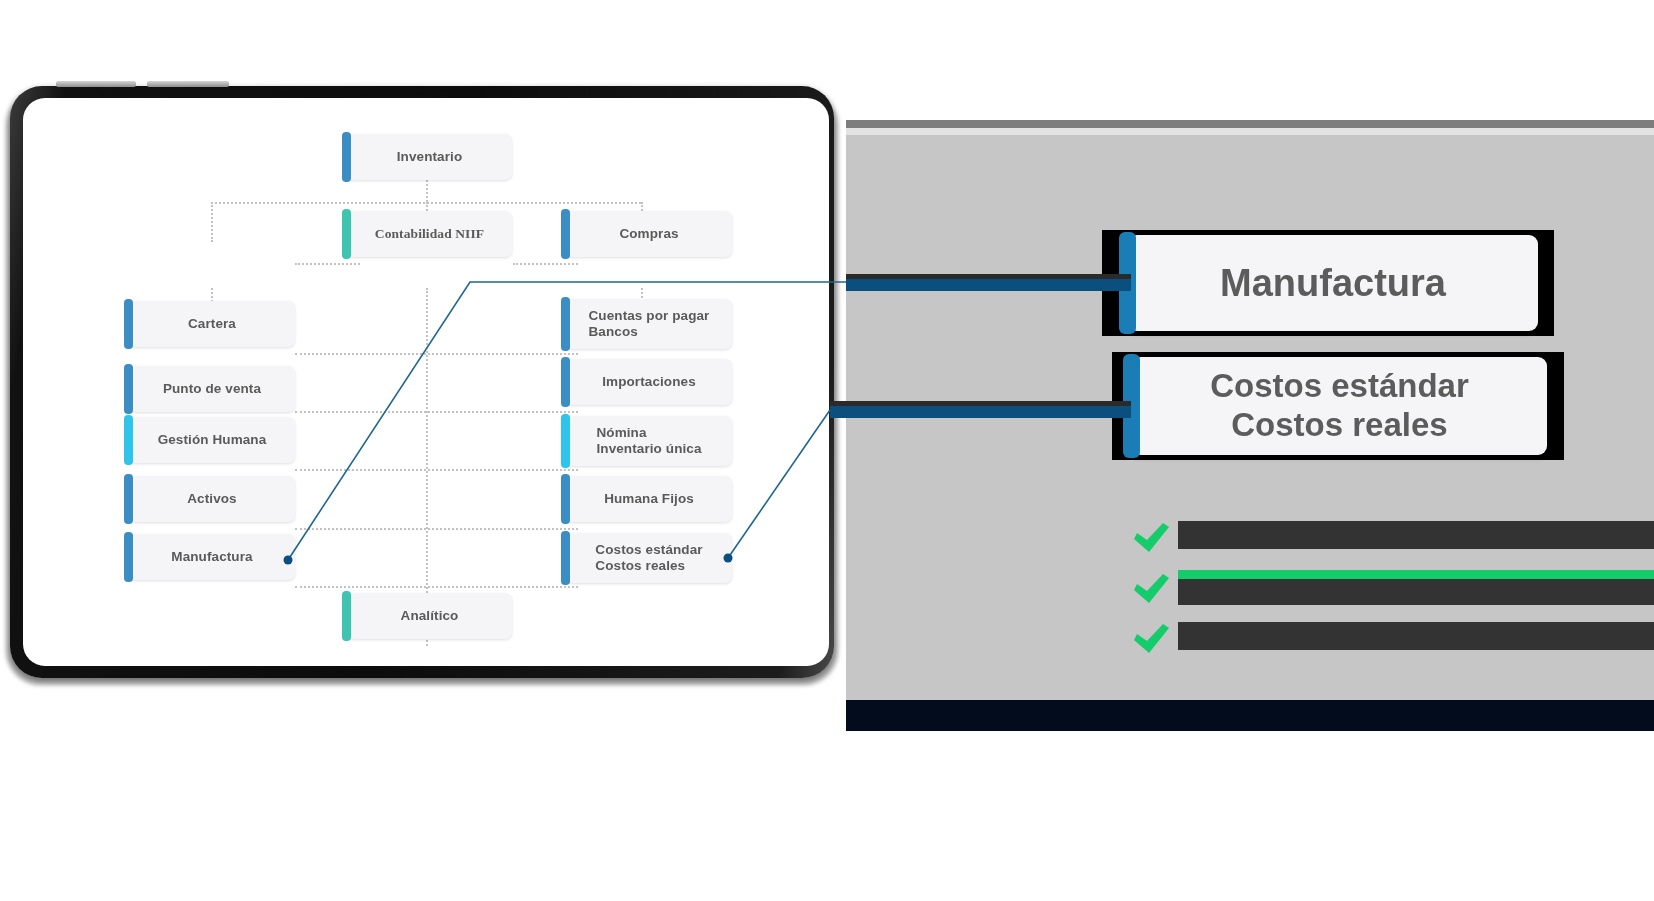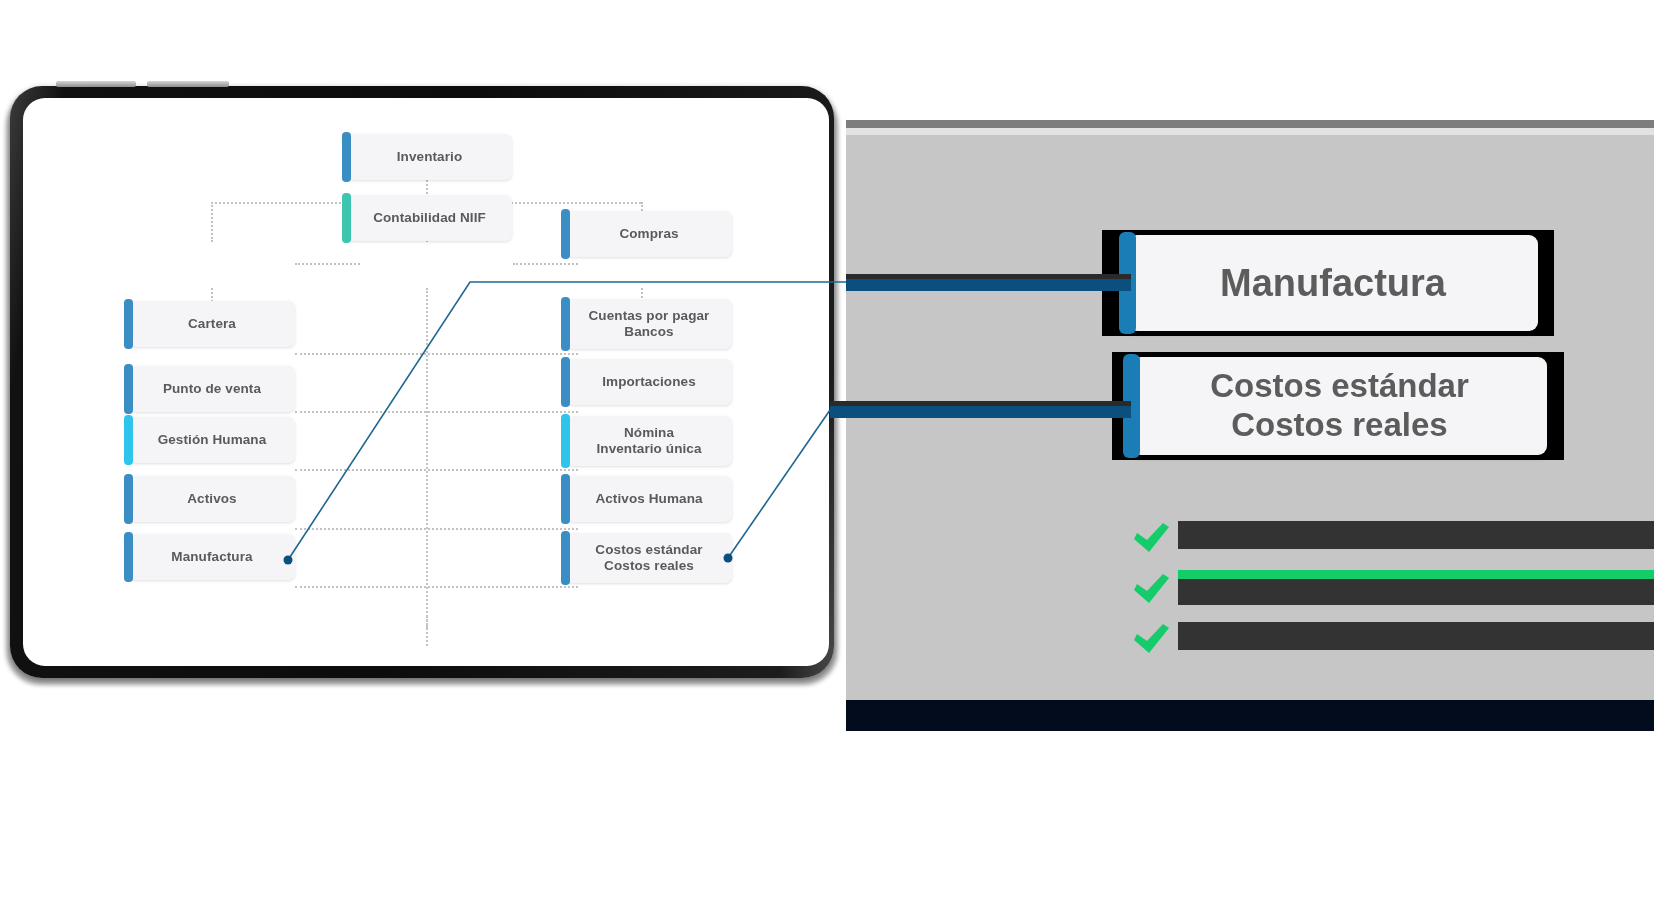--- a/index.html
+++ b/index.html
@@ -49,21 +49,21 @@
   }
   #btn-a{left:46px;width:80px;}
   #btn-b{left:137px;width:82px;}
 
   
   .node{
     position:absolute;background:#f5f5f7;border-radius:7px;
     box-shadow:0 1px 3px rgba(0,0,0,.13);
     display:flex;align-items:center;justify-content:center;
     color:#5a5a5a;font-weight:bold;font-size:13.5px;
-    text-align:center;line-height:1.18;letter-spacing:.1px;
+    line-height:1.18;letter-spacing:.1px;
     padding:0 8px;box-sizing:border-box;
     z-index:4;
   }
   .node .bar{
     position:absolute;left:-5px;top:-2px;bottom:-2px;width:9px;border-radius:4px;
   }
   .node .txt{position:relative;z-index:2;white-space:pre-line;}
 
   
   .dot-h{position:absolute;height:0;border-top:2px dotted #c2c2c2;z-index:1;}
@@ -129,21 +129,21 @@
       <div class="dot-h" style="left:272px;top:371px;width:283px;"></div>
       <div class="dot-h" style="left:272px;top:430px;width:283px;"></div>
       <div class="dot-h" style="left:272px;top:488px;width:283px;"></div>
       <div class="dot-v" style="left:403px;top:518px;height:30px;"></div>
 
       <div class="node" style="left:324px;top:36px;width:165px;height:46px;">
         <span class="bar" style="background:#3b8ec4;"></span>
         <span class="txt">Inventario</span>
       </div>
 
-      <div class="node" style="left:324px;top:97px;width:165px;height:46px;">
+      <div class="node" style="left:324px;top:113px;width:165px;height:46px;font-family:Liberation Serif, serif;">
         <span class="bar" style="background:#3dc5b0;"></span>
         <span class="txt">Contabilidad NIIF</span>
       </div>
       <div class="node" style="left:543px;top:113px;width:166px;height:46px;">
         <span class="bar" style="background:#3b8ec4;"></span>
         <span class="txt">Compras</span>
       </div>
 
       <div class="node" style="left:543px;top:201px;width:166px;height:50px;">
         <span class="bar" style="background:#3b8ec4;"></span>
@@ -173,33 +173,37 @@
         <span class="txt">Nómina
 Inventario única</span>
       </div>
 
       <div class="node" style="left:106px;top:378px;width:166px;height:46px;">
         <span class="bar" style="background:#3b8ec4;"></span>
         <span class="txt">Activos</span>
       </div>
       <div class="node" style="left:543px;top:378px;width:166px;height:46px;">
         <span class="bar" style="background:#3b8ec4;"></span>
-        <span class="txt">Activos Humana</span>
+        <span class="txt">Humana Fijos</span>
       </div>
 
       <div class="node" style="left:106px;top:436px;width:166px;height:46px;">
         <span class="bar" style="background:#3b8ec4;"></span>
         <span class="txt">Manufactura</span>
       </div>
       <div class="node" style="left:543px;top:435px;width:166px;height:50px;">
         <span class="bar" style="background:#3b8ec4;"></span>
         <span class="txt">Costos estándar
 Costos reales</span>
       </div>
 
+      <div class="node" style="left:324px;top:495px;width:165px;height:46px;">
+        <span class="bar" style="background:#3dc5b0;"></span>
+        <span class="txt">Analítico</span>
+      </div>
     </div>
   </div>
 </div>
 
 <div class="link-bar-dark" style="left:846px;top:274px;width:285px;"></div>
 <div class="link-bar" style="left:846px;top:278px;width:285px;"></div>
 
 <div class="link-bar-dark" style="left:830px;top:401px;width:301px;"></div>
 <div class="link-bar" style="left:830px;top:405px;width:301px;"></div>
 

